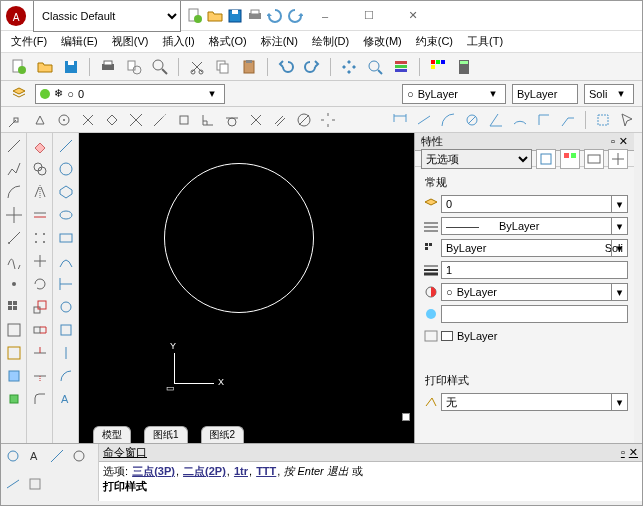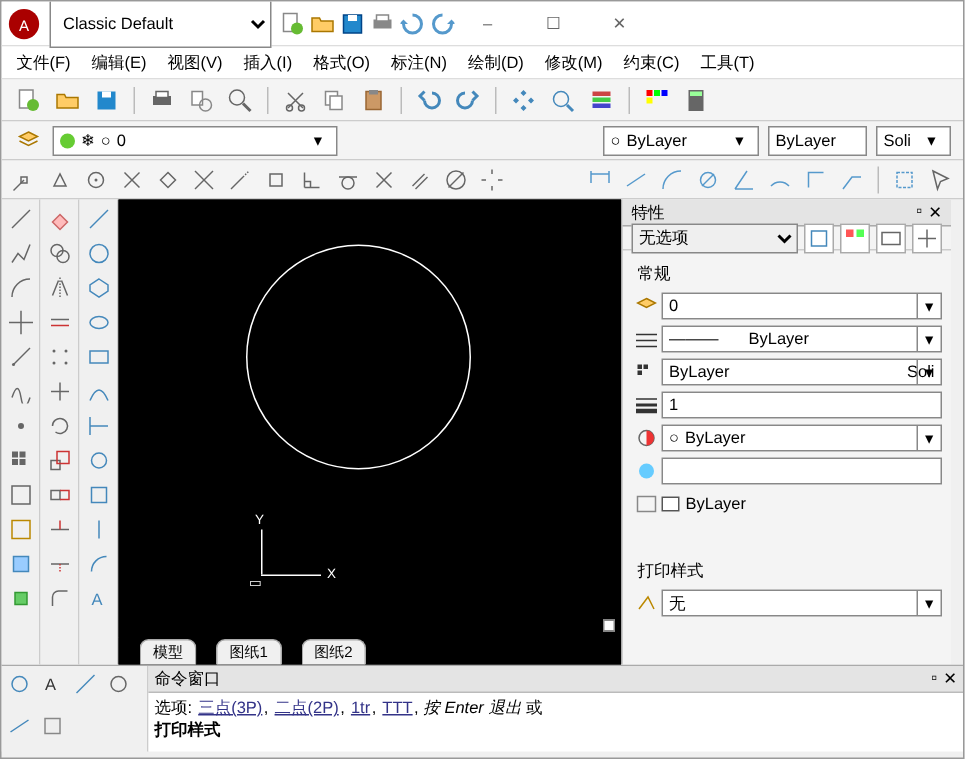--- a/index.html
+++ b/index.html
@@ -39,23 +39,23 @@
   .props-head select, .props-head .hb { height: 20px; }
   .hb { width: 20px; border: 1px solid #aaa; background: #fff; cursor: pointer; display:flex;align-items:center;justify-content:center;}
   .props-body { flex: 1; overflow: auto; padding: 4px 6px; }
   .section-title { font-weight: normal; margin: 4px 0 4px 4px; }
   .prop-row { display: flex; align-items: center; height: 20px; margin-bottom: 2px; }
   .prop-icon { width: 20px; display: flex; justify-content: center; }
   .prop-field { flex: 1; border: 1px solid #888; height: 18px; background: #fff; display: flex; align-items: center; padding: 0 4px; position: relative; }
   .prop-field .dd { position: absolute; right: 0; top: 0; width: 16px; height: 100%; border-left: 1px solid #888; display: flex; align-items: center; justify-content: center; }
   .cmdpanel { height: 58px; border-top: 1px solid #aaa; display: flex; }
   .cmd-left { width: 98px; background: #f0f0f0; border-right: 1px solid #ccc; display: flex; flex-direction: column; }
-  .cmd-title { height: 18px; background: #e4e4e4; padding: 0 4px; border-bottom: 1px solid #bbb; display:flex;align-items:center;justify-content:space-between;}
+  .cmd-title { height: 18px; background: #e4e4e4; padding: 0 4px; border-bottom: 1px solid #bbb; display:flex;align-items:center;justify-content:space-between;text-decoration:underline;}
   .cmd-body { flex: 1; background: #fff; padding: 2px 4px; }
-  .cmd-body span.u { text-decoration: underline; color: #338; margin: 0 1px; }
+  .cmd-body span.u { text-decoration: underline; color: #338; margin: 0 1px; font-weight: bold; }
   .dd { width: 16px; height: 100%; display: flex; align-items: center; justify-content: center; cursor: pointer; }
   .rightgap { width: 8px; background:#f0f0f0;}
   .canvas-corner { position:absolute; right:4px; bottom:4px; width:8px;height:8px;border:1px solid #888;background:#fff;}
   .seg-sep { flex:1; }
   .ci { width:16px;height:16px; }
   .pclr { width:12px;height:10px;border:1px solid #555; display:inline-block; background:#fff;}
 </style>
 </head>
 <body>
 

